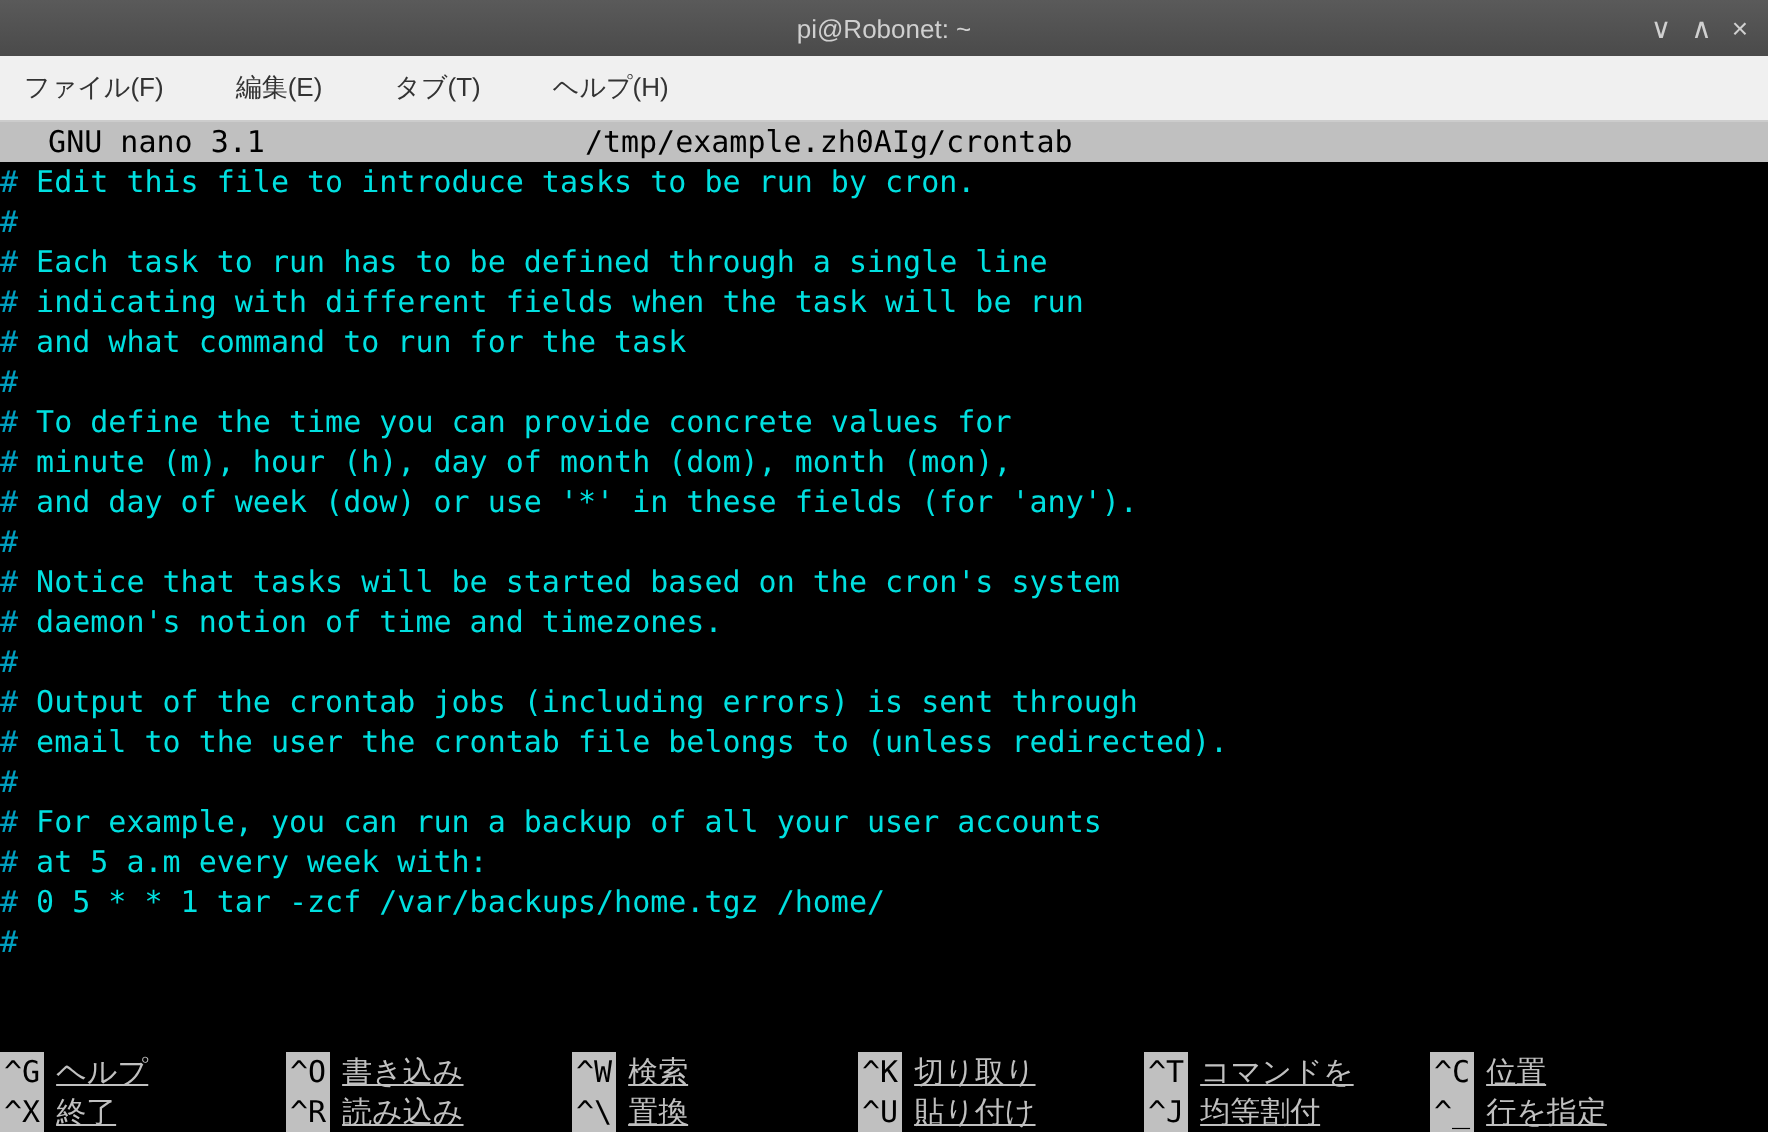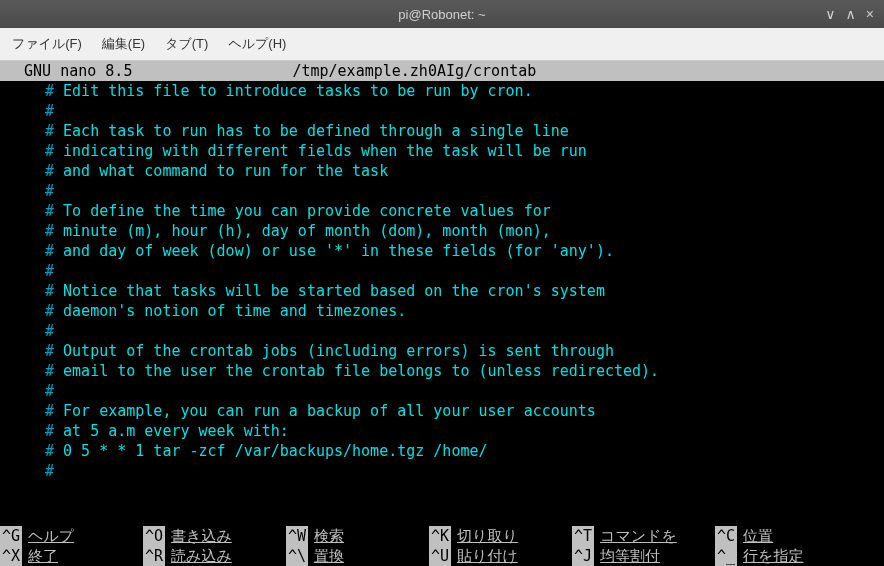--- a/index.html
+++ b/index.html
@@ -42,21 +42,21 @@
       font-size: 14px;
       cursor: pointer;
       line-height: 1;
     }
     .menubar {
       height: 26px;
       background: #f0f0f0;
       display: flex;
       align-items: center;
       padding: 16px 4px;
-      gap: 4px;
+      gap: 20px;
       font-size: 13px;
       border-bottom: 1px solid #ccc;
     }
     .menu-item {
       padding: 3px 8px;
       cursor: pointer;
       color: #333;
     }
     .terminal {
       flex: 1;
@@ -75,21 +75,21 @@
       display: flex;
       white-space: pre;
       font-weight: normal;
     }
     .nano-body {
       flex: 1;
       padding: 0;
       white-space: pre;
       color: #00e0e0;
     }
-    .nano-line { white-space: pre; padding-left: 45px; }
+    .nano-line { white-space: pre; }
     .hash { color: #00a0c0; }
     .nano-footer {
       background: #000;
       color: #c0c0c0;
       padding: 0;
     }
     .shortcut-row {
       display: flex;
       white-space: pre;
     }
@@ -124,21 +124,21 @@
 
   <div class="menubar">
     <div class="menu-item">ファイル(F)</div>
     <div class="menu-item">編集(E)</div>
     <div class="menu-item">タブ(T)</div>
     <div class="menu-item">ヘルプ(H)</div>
   </div>
 
   <div class="terminal">
     <div class="nano-header">
-      <span>  GNU nano 8.5</span>
+      <span>  GNU nano 3.1</span>
       <span style="flex:0 0 160px"></span>
       <span>/tmp/example.zh0AIg/crontab</span>
     </div>
 
     <div class="nano-body" id="nano-body"><div class="nano-line"><span class="hash">#</span><span> Edit this file to introduce tasks to be run by cron.</span></div><div class="nano-line"><span class="hash">#</span><span></span></div><div class="nano-line"><span class="hash">#</span><span> Each task to run has to be defined through a single line</span></div><div class="nano-line"><span class="hash">#</span><span> indicating with different fields when the task will be run</span></div><div class="nano-line"><span class="hash">#</span><span> and what command to run for the task</span></div><div class="nano-line"><span class="hash">#</span><span></span></div><div class="nano-line"><span class="hash">#</span><span> To define the time you can provide concrete values for</span></div><div class="nano-line"><span class="hash">#</span><span> minute (m), hour (h), day of month (dom), month (mon),</span></div><div class="nano-line"><span class="hash">#</span><span> and day of week (dow) or use '*' in these fields (for 'any').</span></div><div class="nano-line"><span class="hash">#</span><span></span></div><div class="nano-line"><span class="hash">#</span><span> Notice that tasks will be started based on the cron's system</span></div><div class="nano-line"><span class="hash">#</span><span> daemon's notion of time and timezones.</span></div><div class="nano-line"><span class="hash">#</span><span></span></div><div class="nano-line"><span class="hash">#</span><span> Output of the crontab jobs (including errors) is sent through</span></div><div class="nano-line"><span class="hash">#</span><span> email to the user the crontab file belongs to (unless redirected).</span></div><div class="nano-line"><span class="hash">#</span><span></span></div><div class="nano-line"><span class="hash">#</span><span> For example, you can run a backup of all your user accounts</span></div><div class="nano-line"><span class="hash">#</span><span> at 5 a.m every week with:</span></div><div class="nano-line"><span class="hash">#</span><span> 0 5 * * 1 tar -zcf /var/backups/home.tgz /home/</span></div><div class="nano-line"><span class="hash">#</span><span></span></div></div>
 
     <div class="nano-footer">
       <div class="shortcut-row" id="footer-row1"><span class="shortcut"><span class="shortcut-key">^G</span><span class="shortcut-label">ヘルプ</span></span><span class="shortcut"><span class="shortcut-key">^O</span><span class="shortcut-label">書き込み</span></span><span class="shortcut"><span class="shortcut-key">^W</span><span class="shortcut-label">検索</span></span><span class="shortcut"><span class="shortcut-key">^K</span><span class="shortcut-label">切り取り</span></span><span class="shortcut"><span class="shortcut-key">^T</span><span class="shortcut-label">コマンドを</span></span><span class="shortcut"><span class="shortcut-key">^C</span><span class="shortcut-label">位置</span></span></div>
       <div class="shortcut-row" id="footer-row2"><span class="shortcut"><span class="shortcut-key">^X</span><span class="shortcut-label">終了</span></span><span class="shortcut"><span class="shortcut-key">^R</span><span class="shortcut-label">読み込み</span></span><span class="shortcut"><span class="shortcut-key">^\</span><span class="shortcut-label">置換</span></span><span class="shortcut"><span class="shortcut-key">^U</span><span class="shortcut-label">貼り付け</span></span><span class="shortcut"><span class="shortcut-key">^J</span><span class="shortcut-label">均等割付</span></span><span class="shortcut"><span class="shortcut-key">^_</span><span class="shortcut-label">行を指定</span></span></div>
     </div>

